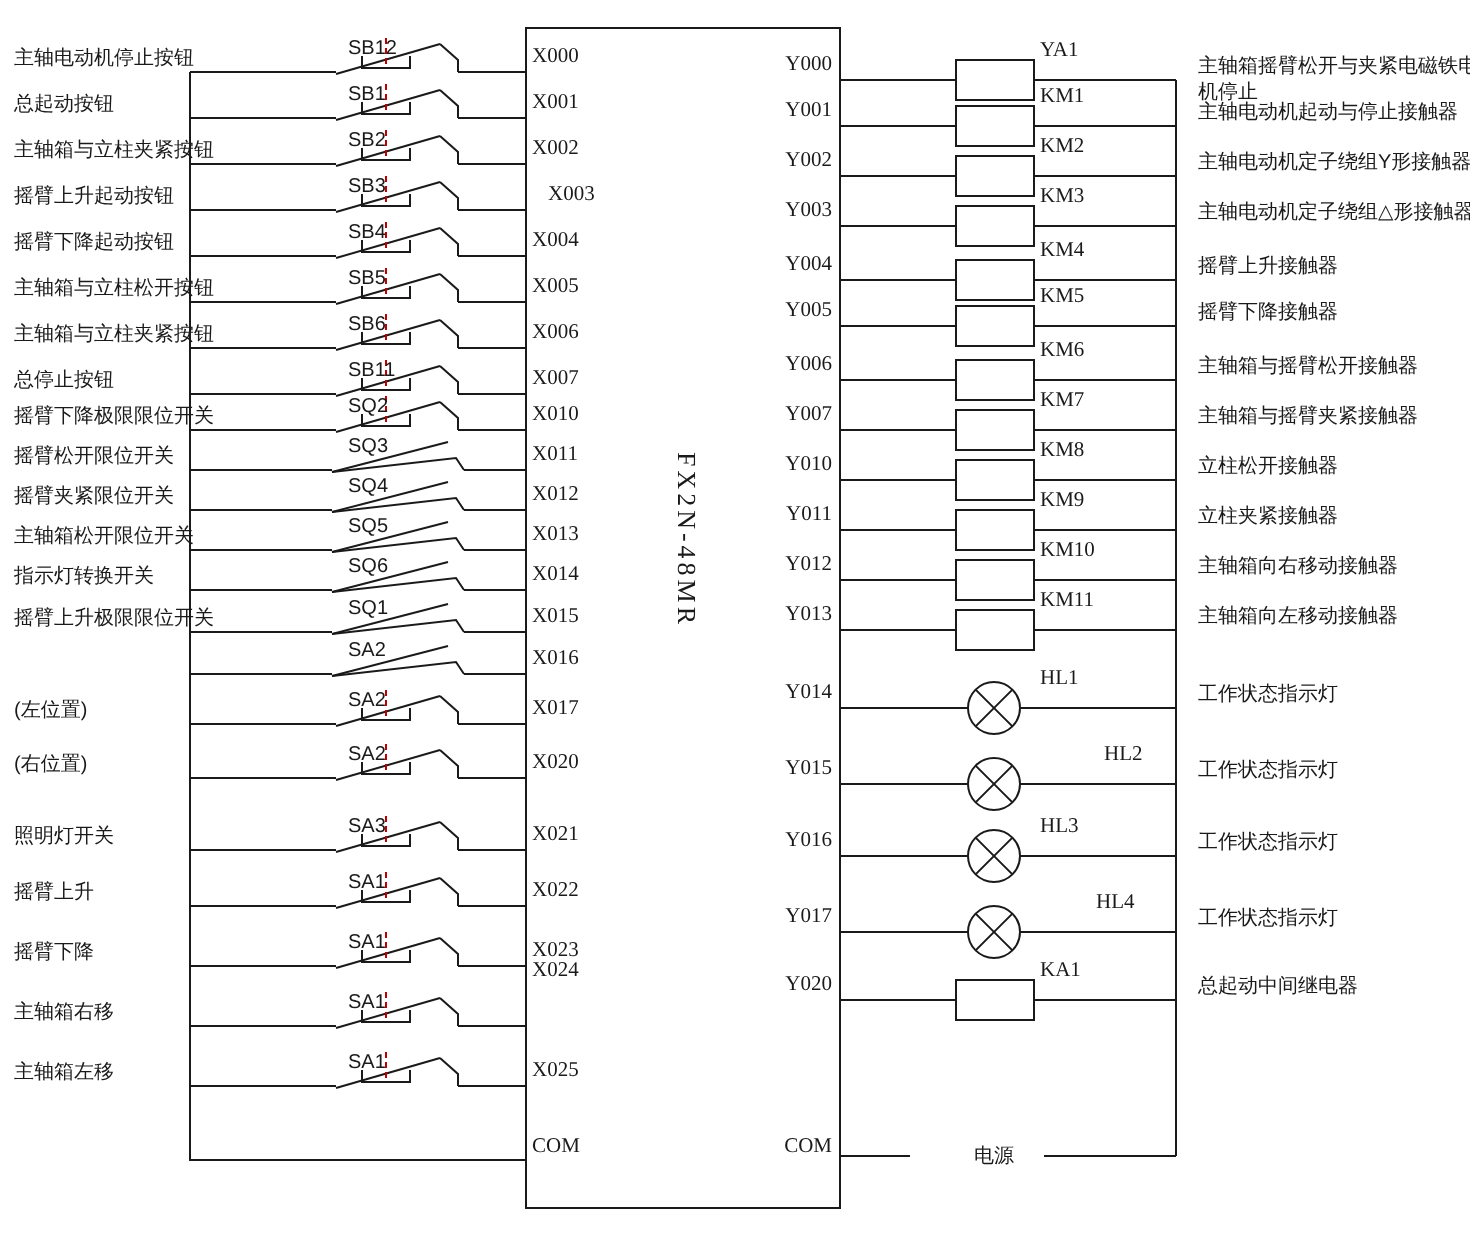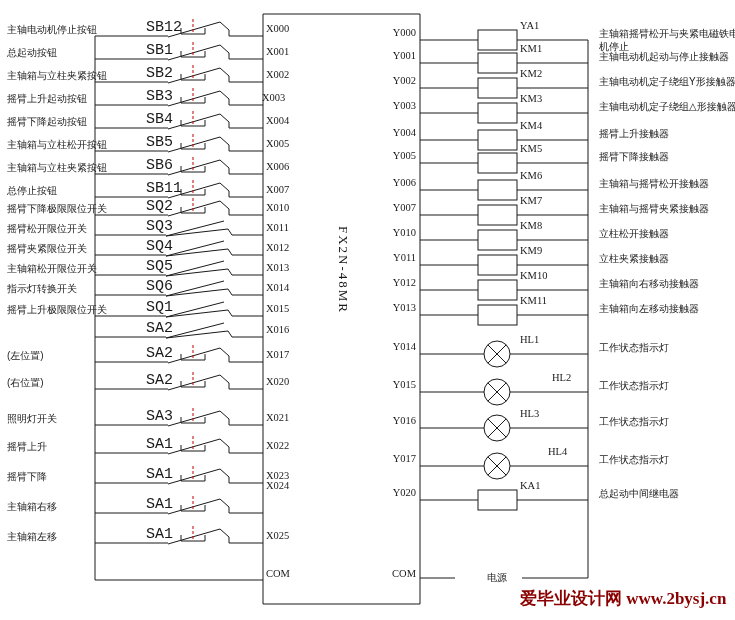--- a/index.html
+++ b/index.html
@@ -4,21 +4,21 @@
 <style>
   html,body{margin:0;padding:0;background:#ffffff;}
   .canvas{
     position:relative;width:735px;height:620px;background:#ffffff;overflow:hidden;
     font-family:"Liberation Sans","DejaVu Sans",sans-serif;
   }
   .canvas svg{position:absolute;left:0;top:0;}
   .lbl{position:absolute;color:#1a1a1a;}
   .in-label{left:2px;width:128px;font-size:10px;line-height:11px;padding-left:5px;
     white-space:pre-line;}
-  .dev-label{font-size:15px;font-family:Liberation Mono, monospace;}
+  .dev-label{font-size:10px;font-family:Liberation Sans, sans-serif;margin-left:28px;}
   .term-label{font-size:10.5px;font-family:"Liberation Serif","DejaVu Serif",serif;}
   .term-y{width:60px;text-align:right;}
   .out-dev{font-size:10.5px;font-family:"Liberation Serif","DejaVu Serif",serif;}
   .out-label{left:599px;width:158px;font-size:10px;line-height:13px;}
   .plc-model{position:absolute;left:343px;top:270px;transform:translate(-50%,-50%) rotate(90deg);
     font-family:"Liberation Serif","DejaVu Serif",serif;font-size:13px;letter-spacing:2px;
     white-space:nowrap;color:#1a1a1a;}
   .com-left{left:266px;top:568px;}
   .com-right{left:356px;top:568px;width:60px;text-align:right;}
   .power{left:472px;top:571px;font-size:10px;width:50px;text-align:center;background:#fff;}
@@ -212,33 +212,32 @@
       <path d="M506.2,456.8 L487.8,475.2" stroke="#1a1a1a" fill="none" stroke-width="1"></path>
       <path d="M510,466 H588" stroke="#1a1a1a" fill="none" stroke-width="1"></path>
       <path d="M420,500 H478" stroke="#1a1a1a" fill="none" stroke-width="1"></path>
       <rect x="478" y="490" width="39" height="20" stroke="#1a1a1a" fill="#ffffff"></rect>
       <path d="M517,500 H588" stroke="#1a1a1a" fill="none" stroke-width="1"></path>
     </svg>
   <div class="plc-model">FX2N-48MR</div>
   <div class="lbl term-label com-left">COM</div>
   <div class="lbl term-label com-right">COM</div>
   <div class="lbl power">电源</div>
-  <div class="watermark" style="color: rgb(139, 0, 0);">爱毕业设计网 www.2bysj.cn</div>
 <div class="lbl in-label" style="left: 2px; top: 24px;">主轴电动机停止按钮</div>
     <div class="lbl dev-label" style="left: 146px; top: 19px;">SB12</div>
     <div class="lbl term-label" style="left: 266px; top: 23px;">X000</div>
     <div class="lbl in-label" style="left: 2px; top: 47px;">总起动按钮</div>
     <div class="lbl dev-label" style="left: 146px; top: 42px;">SB1</div>
     <div class="lbl term-label" style="left: 266px; top: 46px;">X001</div>
     <div class="lbl in-label" style="left: 2px; top: 70px;">主轴箱与立柱夹紧按钮</div>
     <div class="lbl dev-label" style="left: 146px; top: 65px;">SB2</div>
     <div class="lbl term-label" style="left: 266px; top: 69px;">X002</div>
     <div class="lbl in-label" style="left: 2px; top: 93px;">摇臂上升起动按钮</div>
     <div class="lbl dev-label" style="left: 146px; top: 88px;">SB3</div>
-    <div class="lbl term-label" style="left: 262px; top: 92px; text-align: right;">X003</div>
+    <div class="lbl term-label" style="left: 274px; top: 92px; text-align: right;">X003</div>
     <div class="lbl in-label" style="left: 2px; top: 116px;">摇臂下降起动按钮</div>
     <div class="lbl dev-label" style="left: 146px; top: 111px;">SB4</div>
     <div class="lbl term-label" style="left: 266px; top: 115px;">X004</div>
     <div class="lbl in-label" style="left: 2px; top: 139px;">主轴箱与立柱松开按钮</div>
     <div class="lbl dev-label" style="left: 146px; top: 134px;">SB5</div>
     <div class="lbl term-label" style="left: 266px; top: 138px;">X005</div>
     <div class="lbl in-label" style="left: 2px; top: 162px;">主轴箱与立柱夹紧按钮</div>
     <div class="lbl dev-label" style="left: 146px; top: 157px;">SB6</div>
     <div class="lbl term-label" style="left: 266px; top: 161px;">X006</div>
     <div class="lbl in-label" style="left: 2px; top: 185px;">总停止按钮</div>

